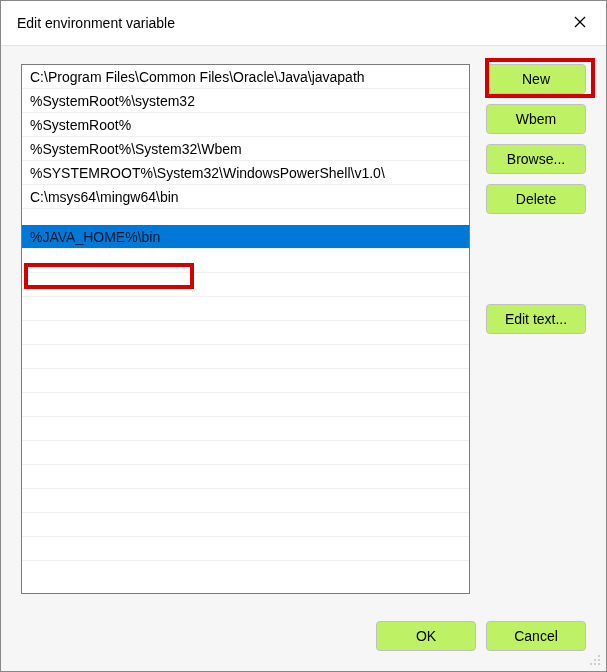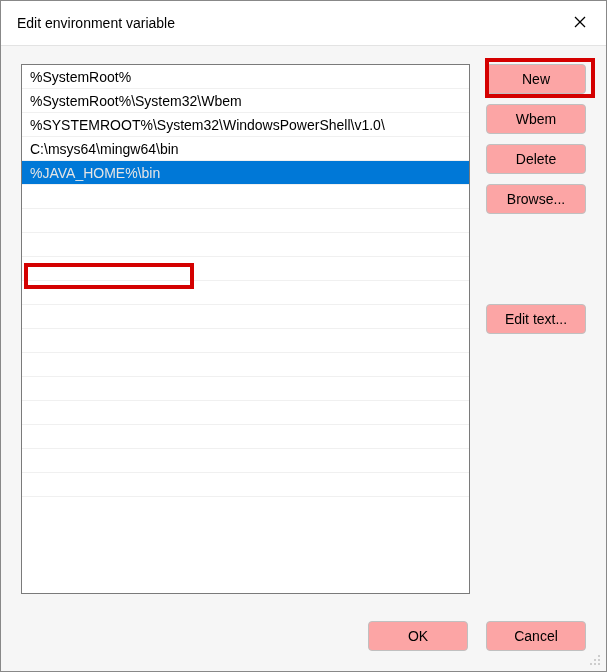--- a/index.html
+++ b/index.html
@@ -70,45 +70,46 @@
       padding: 0 8px;
       white-space: nowrap;
       overflow: hidden;
       text-overflow: ellipsis;
       font-size: 14px;
       color: #000;
       border-bottom: 1px solid #f0f0f0;
     }
     .list-row.selected {
       background: #0078d7;
-      color: #e5e5e5;
+      color: #0f172a;
+      margin-top: 16px;
     }
     .sidebar {
       width: 100px;
       display: flex;
       flex-direction: column;
       gap: 10px;
     }
     .btn {
       width: 100px;
       height: 30px;
-      background: #fca5a5;
+      background: #bef264;
       border: 1px solid #c0c0c0;
       border-radius: 4px;
       font-size: 14px;
       color: #000;
       cursor: pointer;
       display: flex;
       align-items: center;
       justify-content: center;
     }
     .footer {
       display: flex;
       justify-content: flex-end;
-      gap: 18px;
+      gap: 10px;
       padding: 8px 20px 20px 20px;
       background: #f6f6f6;
     }
     .spacer-small { height: 20px; }
     .spacer-large { height: 40px; }
     
     .annot-new {
       position: absolute;
       top: 58px;
       left: 485px;
@@ -153,20 +154,22 @@
           <svg viewBox="0 0 12 12">
               <line x1="1" y1="1" x2="11" y2="11" stroke="#000" stroke-width="1.2"></line>
               <line x1="11" y1="1" x2="1" y2="11" stroke="#000" stroke-width="1.2"></line>
             </svg>
         </span>
       </div>
     </div>
 
     <div class="body">
       <div class="listbox" id="listbox">
+          <div class="list-row">C:\Program Files\Common Files\Oracle\Java\javapath</div>
+          <div class="list-row">%SystemRoot%\system32</div>
           <div class="list-row">%SystemRoot%</div>
           <div class="list-row">%SystemRoot%\System32\Wbem</div>
           <div class="list-row">%SYSTEMROOT%\System32\WindowsPowerShell\v1.0\</div>
           <div class="list-row">C:\msys64\mingw64\bin</div>
           <div class="list-row selected">%JAVA_HOME%\bin</div>
           <div class="list-row"></div>
           <div class="list-row"></div>
           <div class="list-row"></div>
           <div class="list-row"></div>
           <div class="list-row"></div>
@@ -176,22 +179,22 @@
           <div class="list-row"></div>
           <div class="list-row"></div>
           <div class="list-row"></div>
           <div class="list-row"></div>
           <div class="list-row"></div>
         </div>
 
       <div class="sidebar">
         <button class="btn">New</button>
         <button class="btn">Wbem</button>
+        <button class="btn">Browse...</button>
         <button class="btn">Delete</button>
-        <button class="btn">Browse...</button>
         <div class="spacer-small"></div>
         <div class="spacer-large"></div>
         <button class="btn">Edit text...</button>
       </div>
     </div>
 
     <div class="footer">
       <button class="btn">OK</button>
       <button class="btn">Cancel</button>
     </div>

